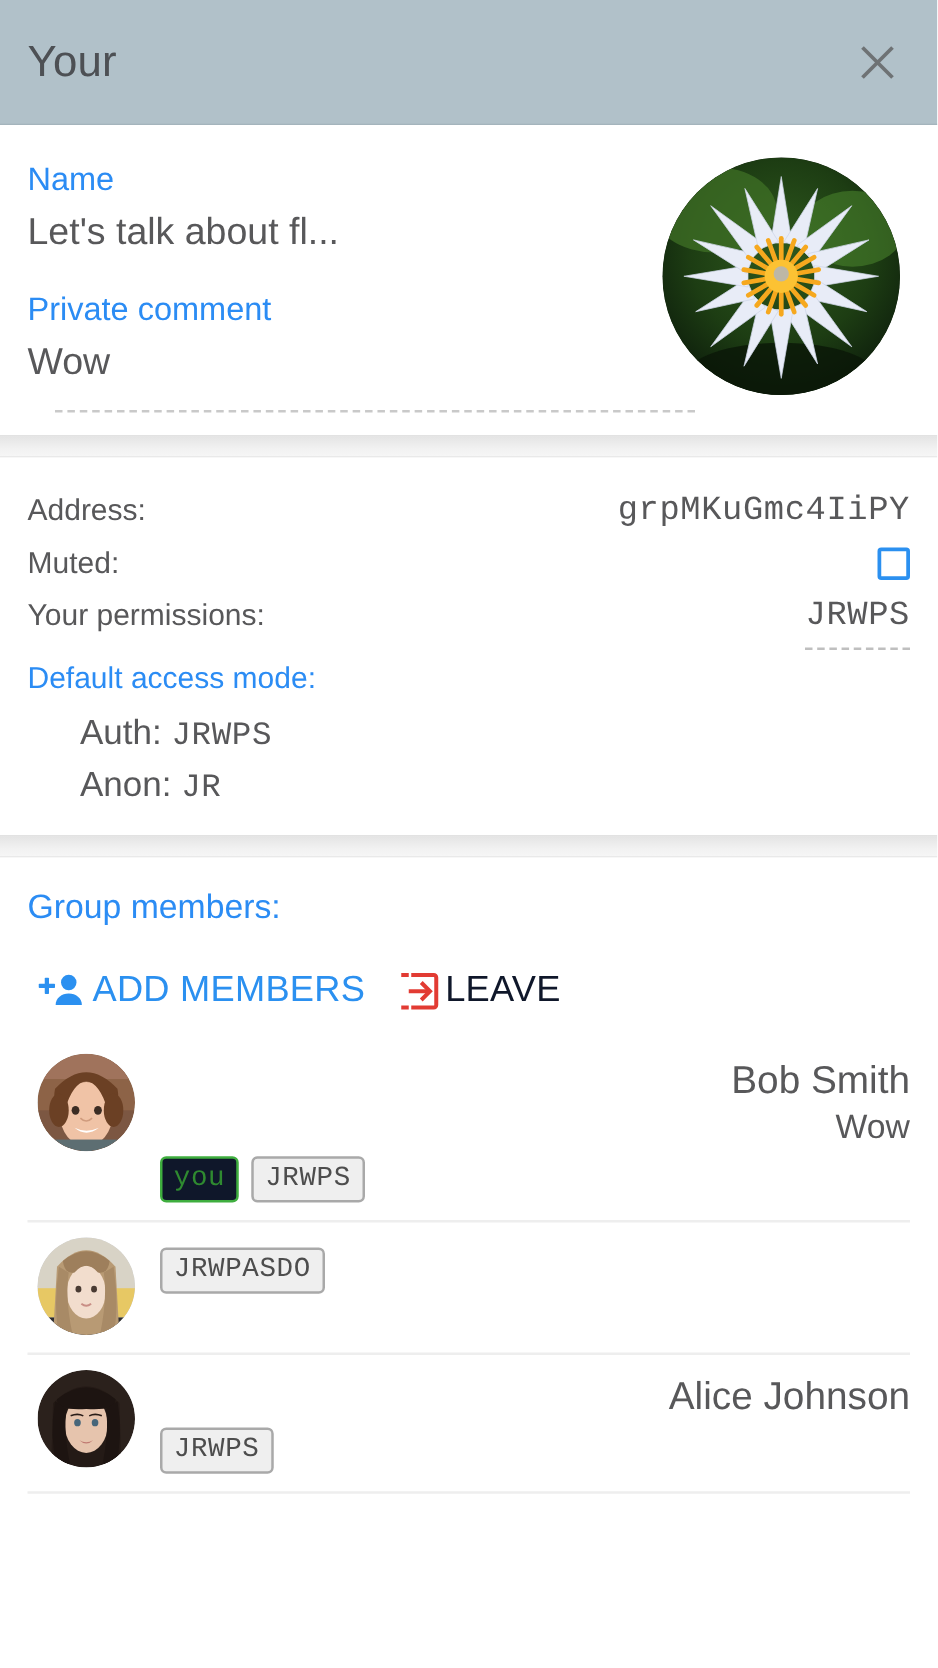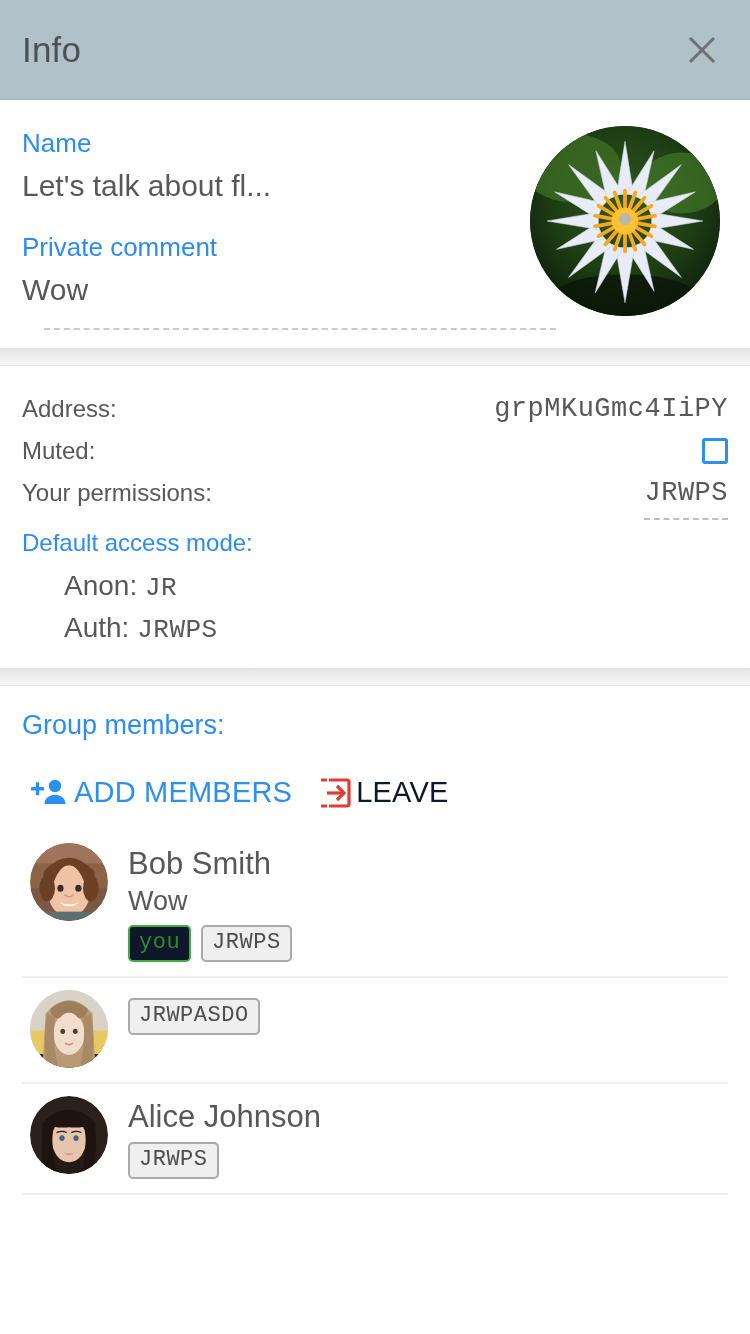--- a/index.html
+++ b/index.html
@@ -191,21 +191,21 @@
   .avatar-sm {
     width: 78px;
     height: 78px;
     border-radius: 50%;
     flex: 0 0 auto;
     overflow: hidden;
     margin-right: 20px;
     background: #cfcfcf;
   }
   .avatar-sm svg { display: block; width: 100%; height: 100%; }
-  .member-body { flex: 1 1 auto; padding-top: 2px; }
+  .member-body { flex: 1 1 auto; padding-top: 2px; text-align: right; }
   .member-name {
     font-size: 31px;
     color: #58585a;
     line-height: 38px;
   }
   .member-sub {
     font-size: 27px;
     color: #58585a;
     line-height: 36px;
   }
@@ -234,21 +234,21 @@
     border: 2px solid #a9a9a9;
   }
   .members-list { margin-top: 2px; }
 </style>
 </head>
 <body>
 
 <div class="app">
 
   <div class="header">
-    <div class="header-title">Info</div>
+    <div class="header-title">Your</div>
     <div class="close-btn">
       <svg width="34" height="34" viewBox="0 0 34 34" aria-hidden="true">
         <line x1="5" y1="5" x2="29" y2="29" stroke="#6e7274" stroke-width="3"></line>
         <line x1="29" y1="5" x2="5" y2="29" stroke="#6e7274" stroke-width="3"></line>
       </svg>
     </div>
   </div>
 
   <div class="section">
     <div class="topblock">
@@ -402,26 +402,26 @@
     <div class="inforow">
       <span class="info-key">Muted:</span>
       <span class="chk"></span>
     </div>
     <div class="inforow">
       <span class="info-key">Your permissions:</span>
       <span class="perm-val">JRWPS</span>
     </div>
     <div class="info-key link" style="line-height:46px;">Default access mode:</div>
     <div class="sub-row">
+      <span>Auth:</span>
+      <span class="mono">JRWPS</span>
+    </div>
+    <div class="sub-row">
       <span>Anon:</span>
       <span class="mono">JR</span>
-    </div>
-    <div class="sub-row">
-      <span>Auth:</span>
-      <span class="mono">JRWPS</span>
     </div>
   </div>
 
   <div class="gap"></div>
 
   <div class="section" style="padding-bottom:0;">
     <div class="members-title">Group members:</div>
 
     <div class="action-row">
       <div class="action add">

